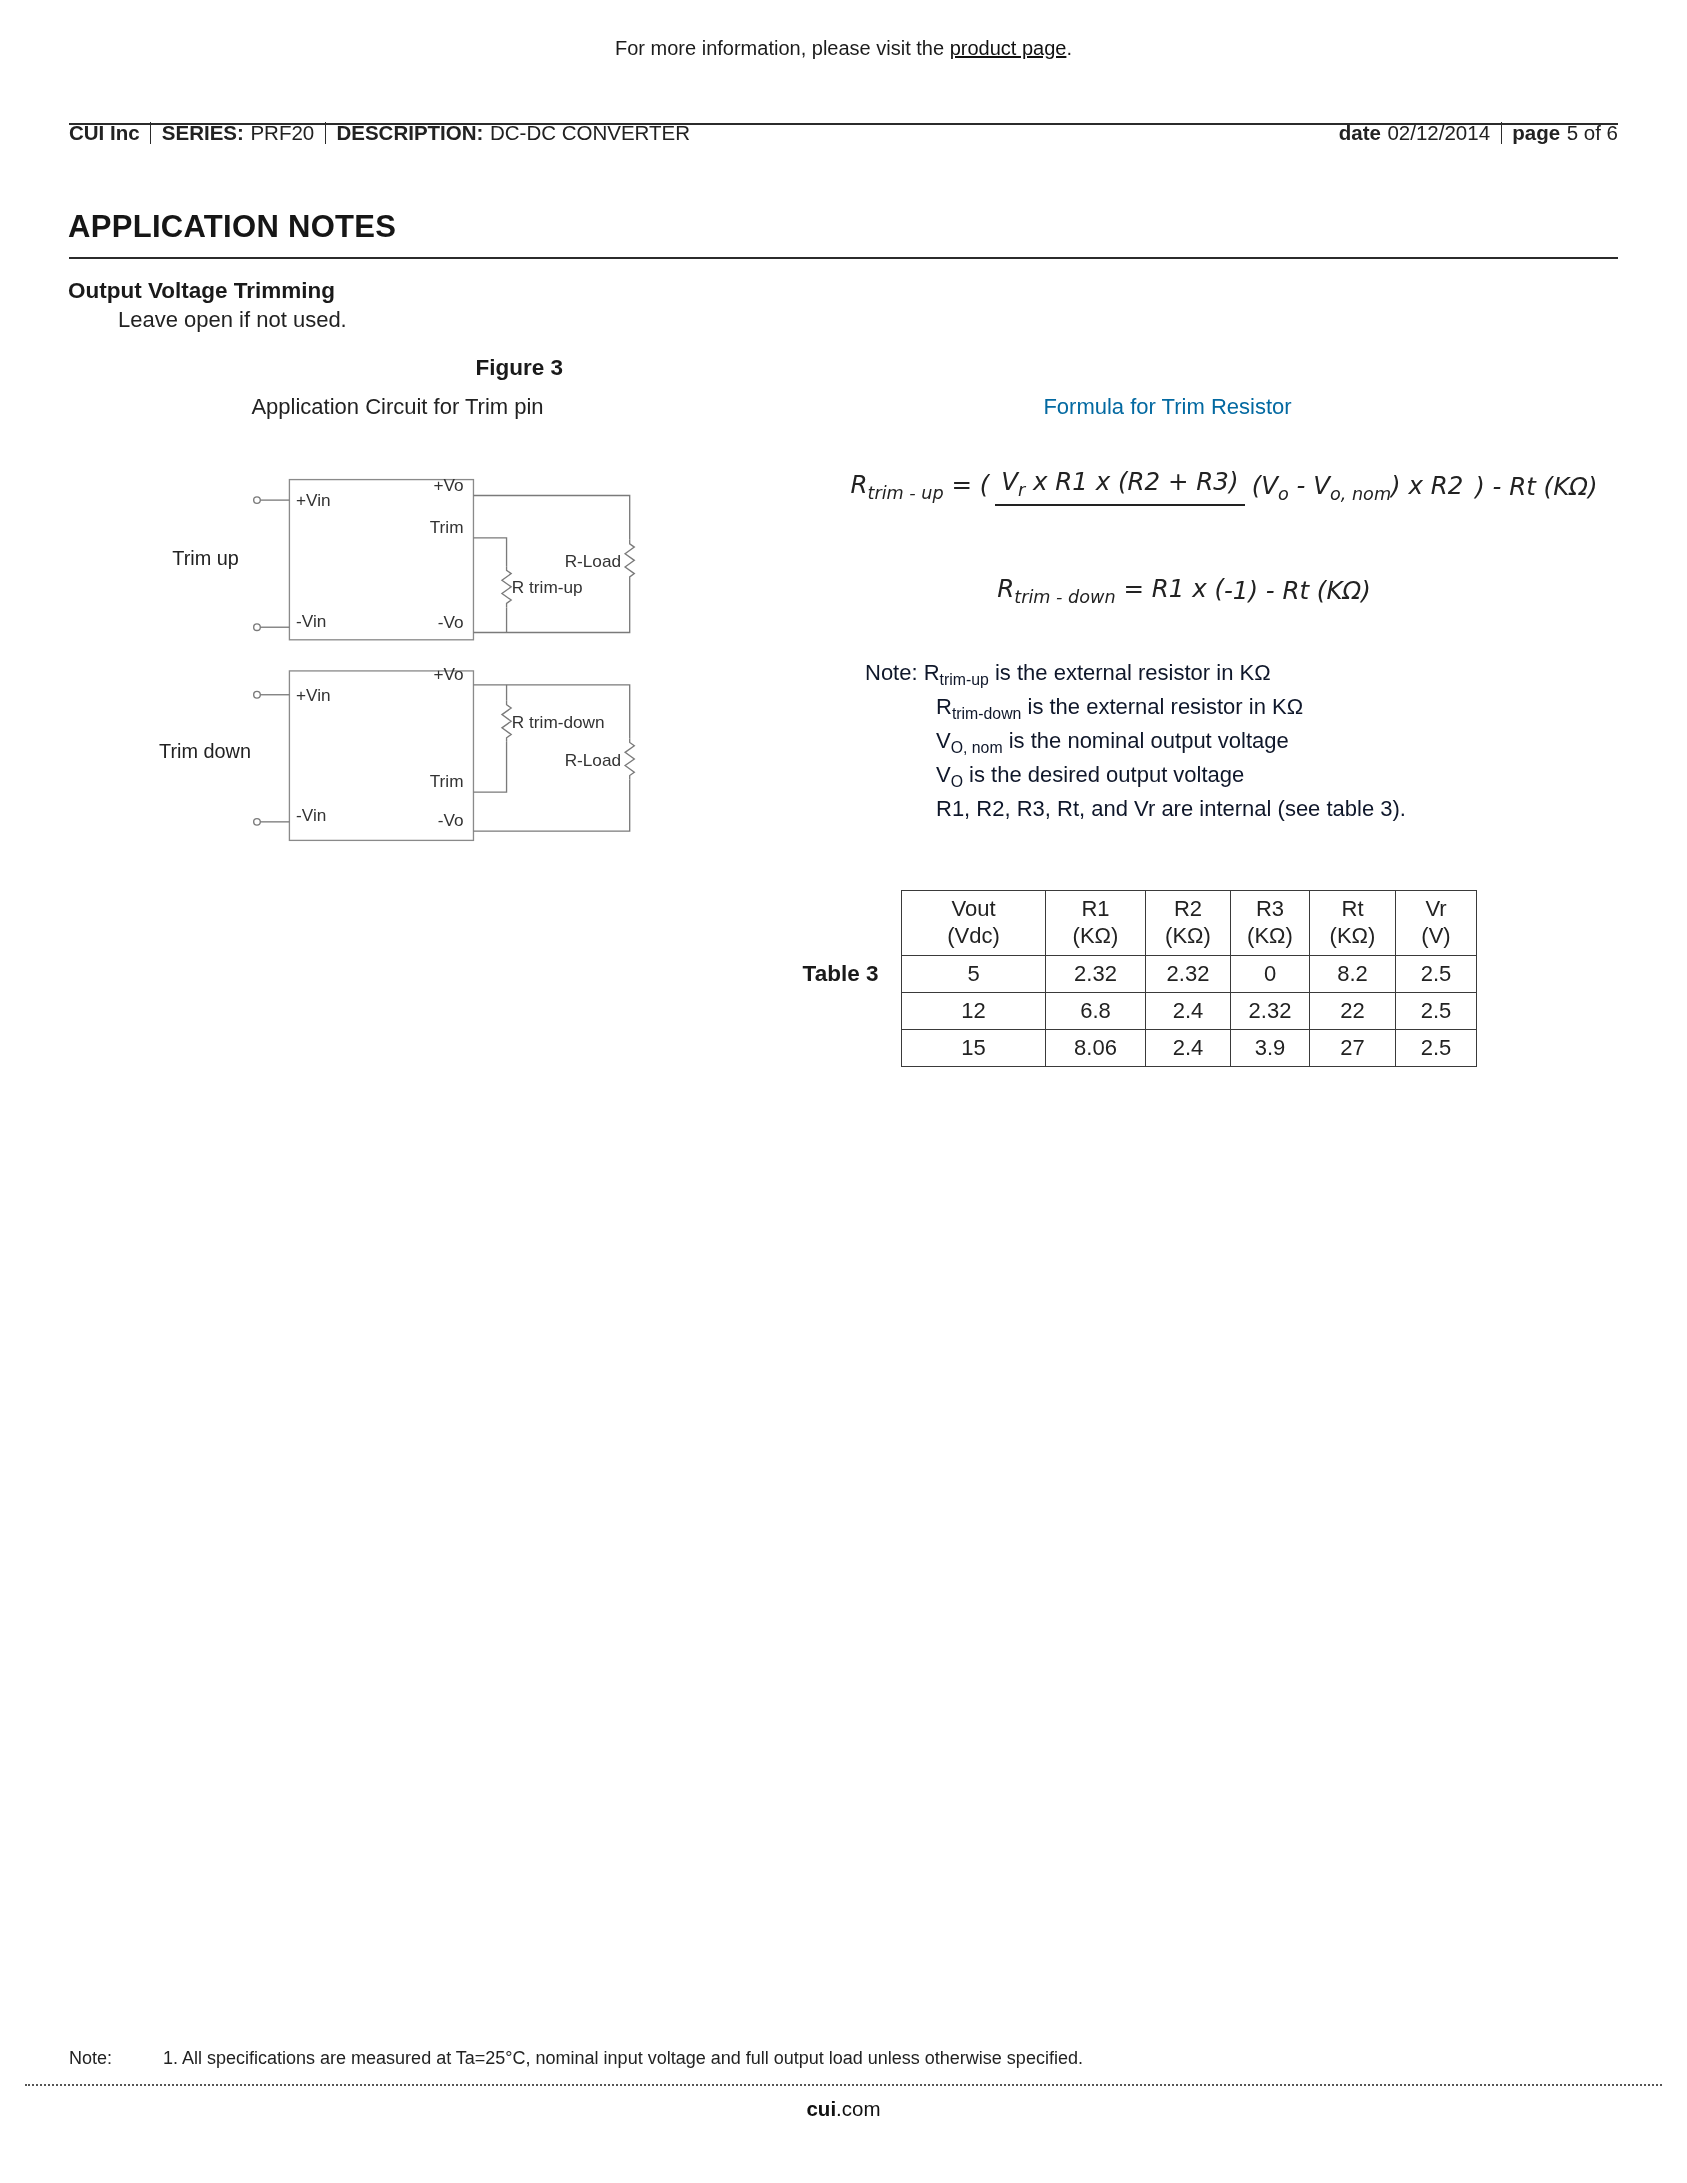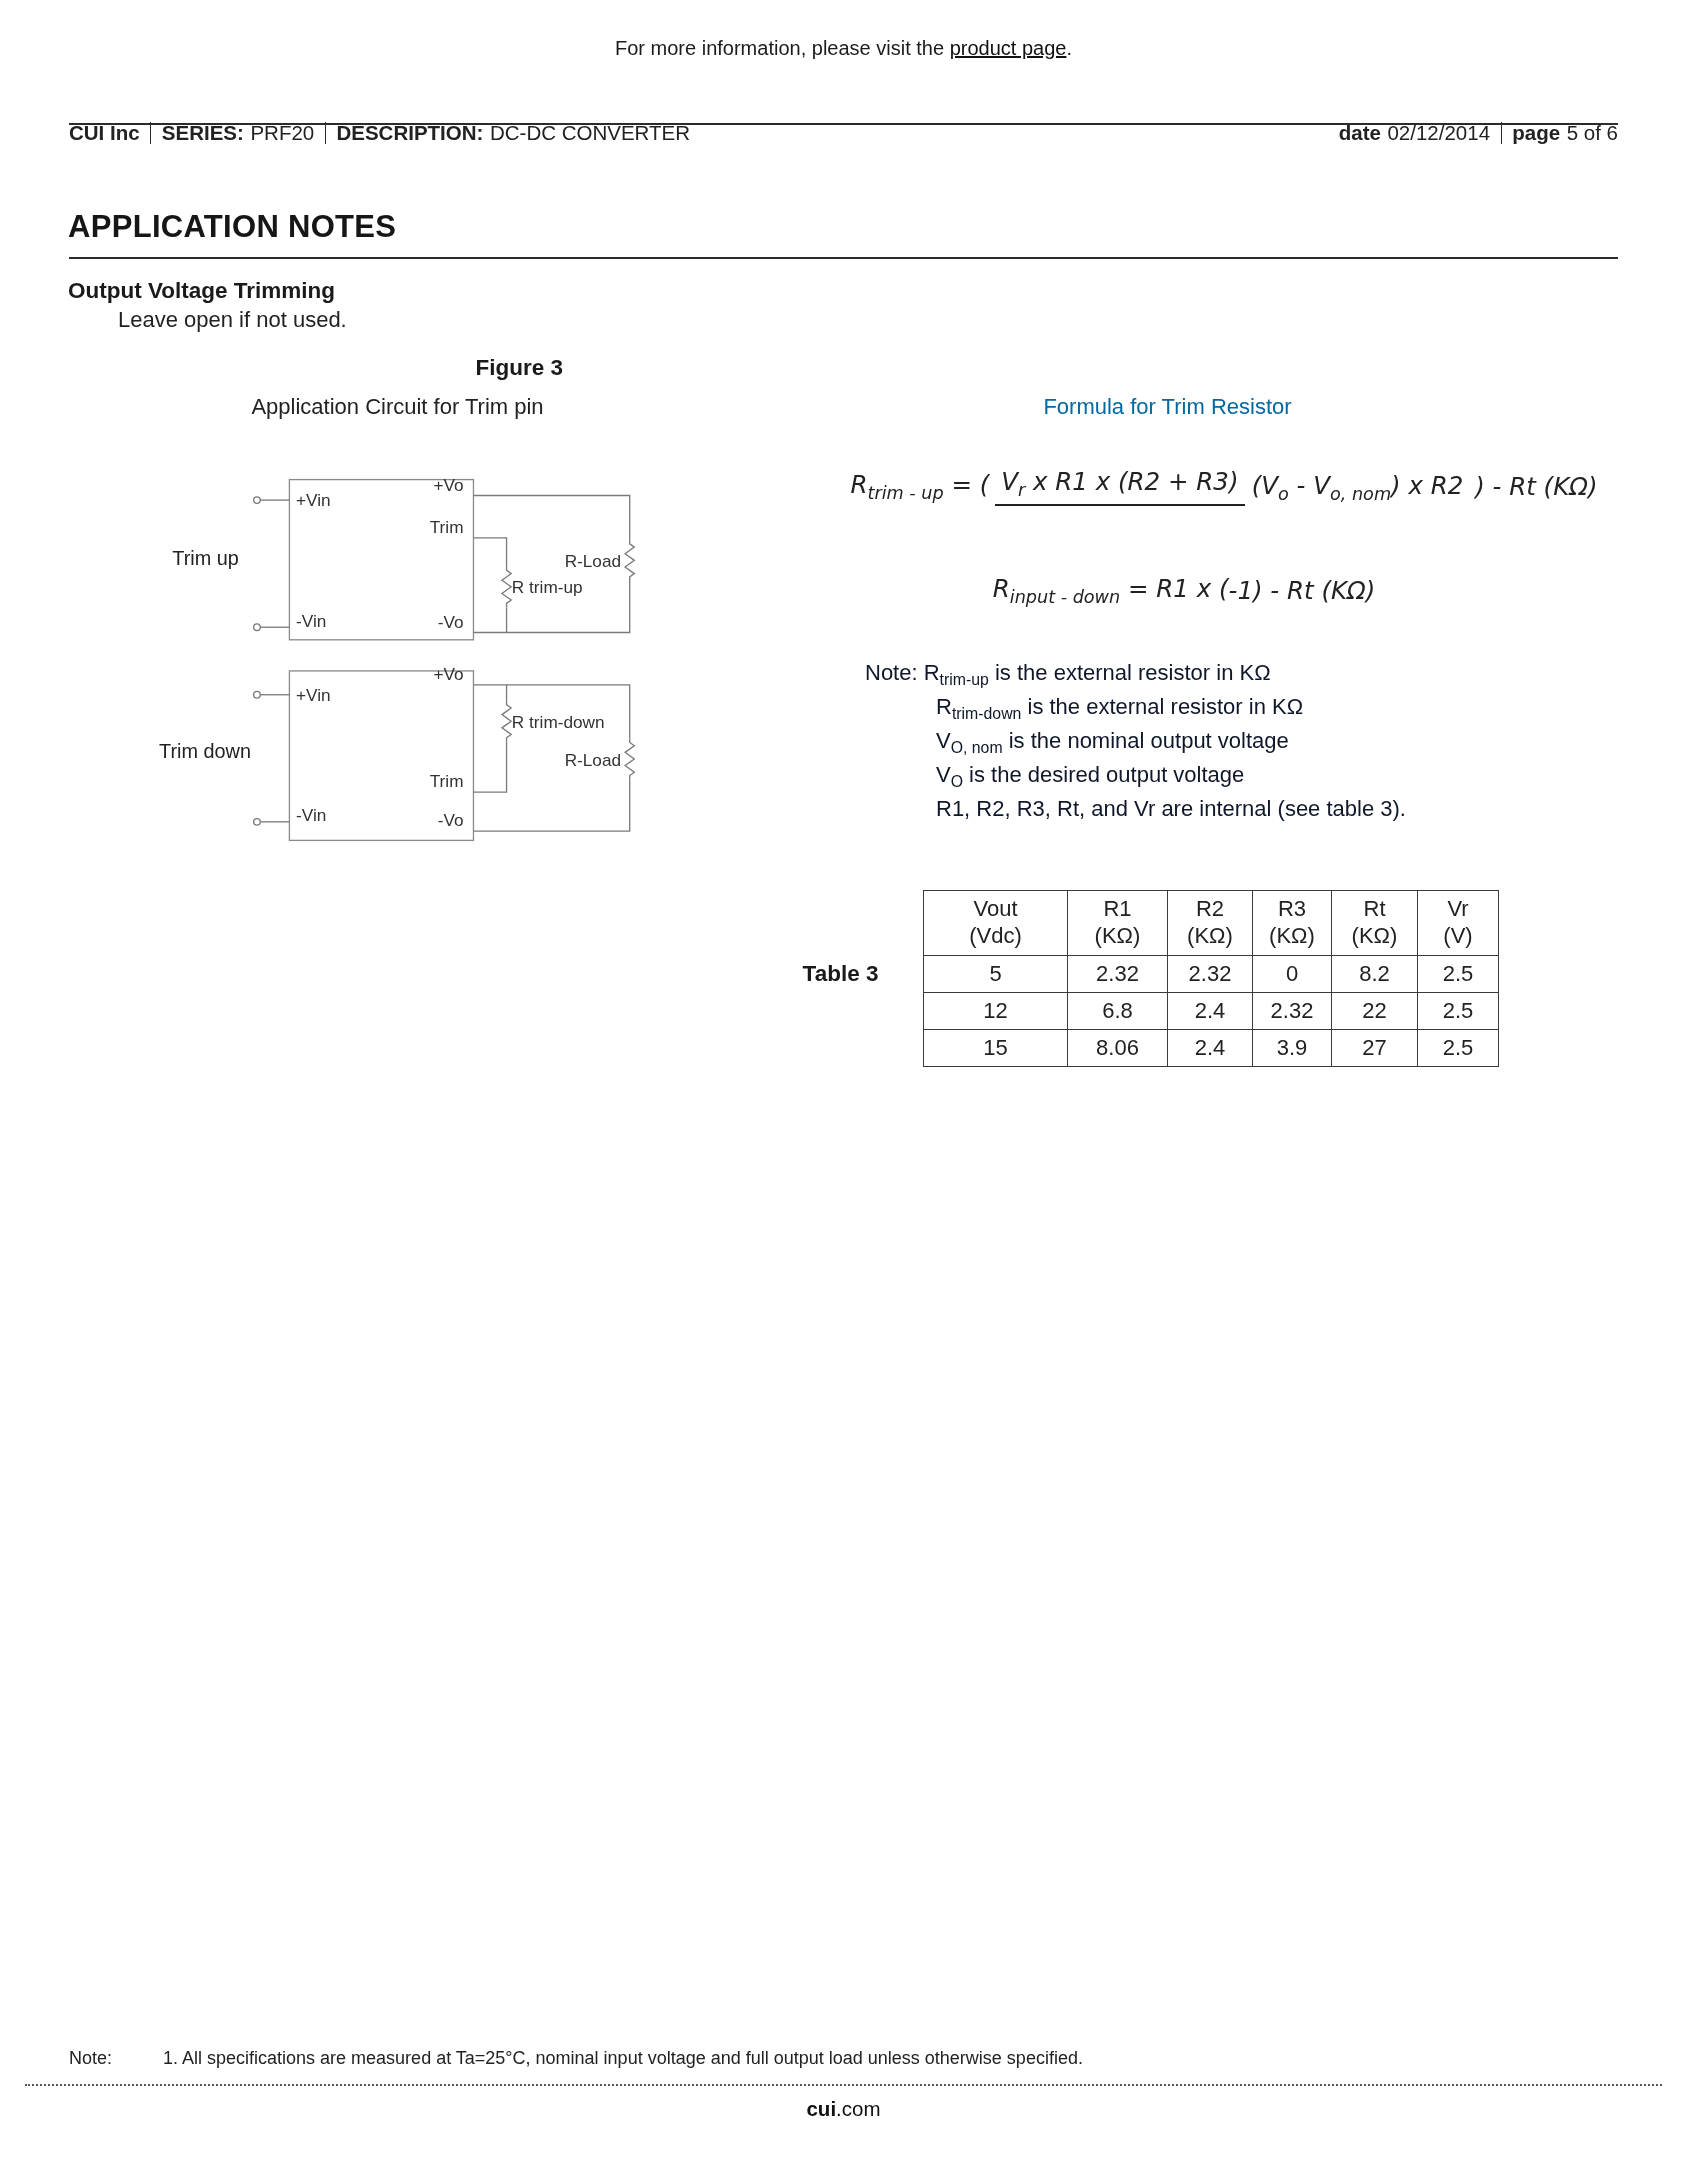--- a/index.html
+++ b/index.html
@@ -51,21 +51,21 @@
   .frac .den { padding: 4px 6.6px 0; }
   sub { font-size: 72%; }
 
   
   .notes { top: 660px; left: 865px; font-size: 22px; line-height: 26.5px; color: #0f172a; width: 595px; }
   .notes .nline { padding-left: 71px; }
   .notes .nfirst { text-indent: -71px; }
 
   
   .table-label { top: 961px; left: 781px; width: 119px; text-align: center; font-size: 22.5px; font-weight: bold; color: #1a1a1a; }
-  .t3 { top: 890px; left: 923px; border-collapse: collapse; font-size: 22px; color: #222; table-layout: fixed; }
+  .t3 { top: 890px; left: 901px; border-collapse: collapse; font-size: 22px; color: #222; table-layout: fixed; }
   .t3 th, .t3 td { border: 1.3px solid #3a3a3a; text-align: center; vertical-align: middle; font-weight: normal; padding: 0; }
   .t3 th { padding: 5.3px 0; line-height: 26.5px; }
   .t3 td { height: 36px; }
 
   
   .foot-note { top: 2048px; left: 69px; right: 69px; display: flex; font-size: 18px; color: #222; }
   .foot-note .lbl { width: 94px; flex: none; }
   .dotted { top: 2084px; left: 25px; right: 25px; border-top: 2px dotted #555; }
   .site { top: 2097px; left: 0; width: 100%; text-align: center; font-size: 20.5px; color: #111; }
 </style>
@@ -159,21 +159,21 @@
 <div class="abs formula f1">
   <span>R<sub>trim - up</sub> = (</span>
   <span class="frac">
     <span class="num">V<sub>r</sub> x R1 x (R2 + R3)</span>
     <span class="den">(V<sub>o</sub> - V<sub>o, nom</sub>) x R2</span>
   </span>
   <span>) - Rt (KΩ)</span>
 </div>
 
 <div class="abs formula f2">
-  <span>R<sub>input - down</sub> = R1 x (</span>
+  <span>R<sub>trim - down</sub> = R1 x (</span>
   <span>-1) - Rt (KΩ)</span>
 </div>
 
 <div class="abs notes">
   <div class="nline nfirst"><span>Note:</span> <span>R<sub>trim-up</sub> is the external resistor in KΩ</span></div>
   <div class="nline">R<sub>trim-down</sub> is the external resistor in KΩ</div>
   <div class="nline">V<sub>O, nom</sub> is the nominal output voltage</div>
   <div class="nline">V<sub>O</sub> is the desired output voltage</div>
   <div class="nline">R1, R2, R3, Rt, and Vr are internal (see table 3).</div>
 </div>

